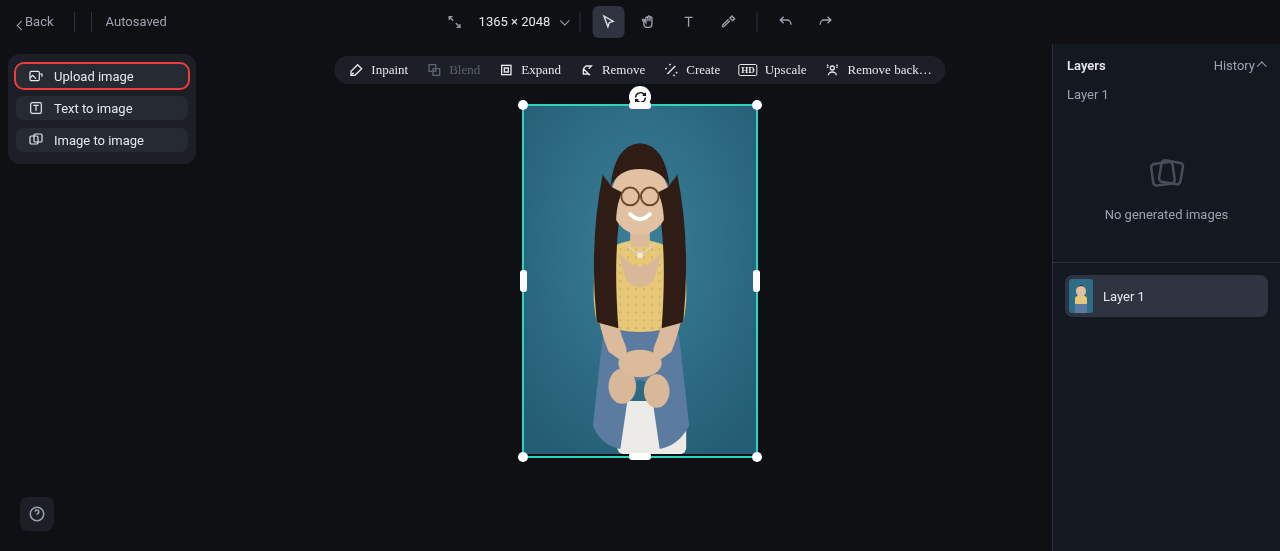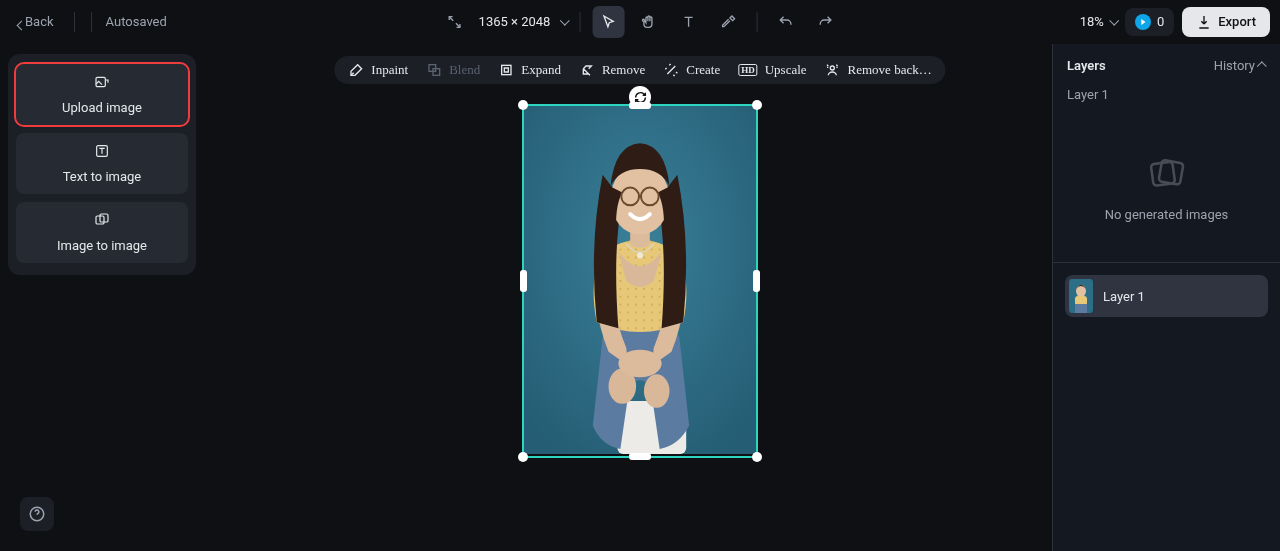--- a/index.html
+++ b/index.html
@@ -68,21 +68,21 @@
   .left-panel{
     position:absolute;top:10px;left:8px;width:188px;
     background:var(--panel);border-radius:12px;padding:10px 8px 12px;
   }
   .create-header{
     display:flex;align-items:center;gap:8px;padding:6px 6px 12px;color:var(--text);font-weight:500;
   }
   .opt{
     display:flex;align-items:center;gap:10px;
     background:var(--panel2);border-radius:8px;
-    padding:10px 12px;margin-top:8px;cursor:pointer;color:var(--text);flex-direction:column;
+    padding:4px 12px;margin-top:8px;cursor:pointer;color:var(--text);
   }
   .opt.first{margin-top:0;}
   .opt.highlight{outline:2px solid var(--red);outline-offset:0;}
   
   .tools-pill{
     position:absolute;top:12px;left:50%;transform:translateX(-50%);
     background:var(--panel);border-radius:999px;padding:6px 14px;
     display:flex;align-items:center;gap:18px;
   }
   .tool{
@@ -201,40 +201,20 @@
           <path d="M9 14L4 9l5-5M4 9h10a6 6 0 016 6v1"></path>
         </svg>
     </div>
     <div class="icon-btn">
       <svg class="icon" viewBox="0 0 24 24" fill="none" stroke="currentColor" stroke-width="2">
           <path d="M15 14l5-5-5-5M20 9H10a6 6 0 00-6 6v1"></path>
         </svg>
     </div>
   </div>
 
-  <div class="tb-right">
-    <div class="zoom">
-      <span>18%</span>
-      <span class="chev down" style="color:var(--muted)"></span>
-    </div>
-    <div class="credits">
-      <span class="circ">
-        <svg width="10" height="10" viewBox="0 0 24 24" fill="#fff">
-            <path d="M8 5l10 7-10 7z"></path>
-          </svg>
-      </span>
-      <span>0</span>
-    </div>
-    <div class="export-btn">
-      <svg class="icon" viewBox="0 0 24 24" fill="none" stroke="currentColor" stroke-width="2">
-          <path d="M12 3v12m0 0l-4-4m4 4l4-4M5 21h14"></path>
-        </svg>
-      <span>Export</span>
-    </div>
-  </div>
 </div>
 
 <div class="main">
 
   <div class="left-panel">
     <div class="opt first highlight">
       <svg class="icon" viewBox="0 0 24 24" fill="none" stroke="currentColor" stroke-width="1.8">
           <rect x="3" y="5" width="14" height="14" rx="2"></rect>
           <path d="M3 15l4-4 5 5M11 9h.01M17 9h4v4"></path>
         </svg>

